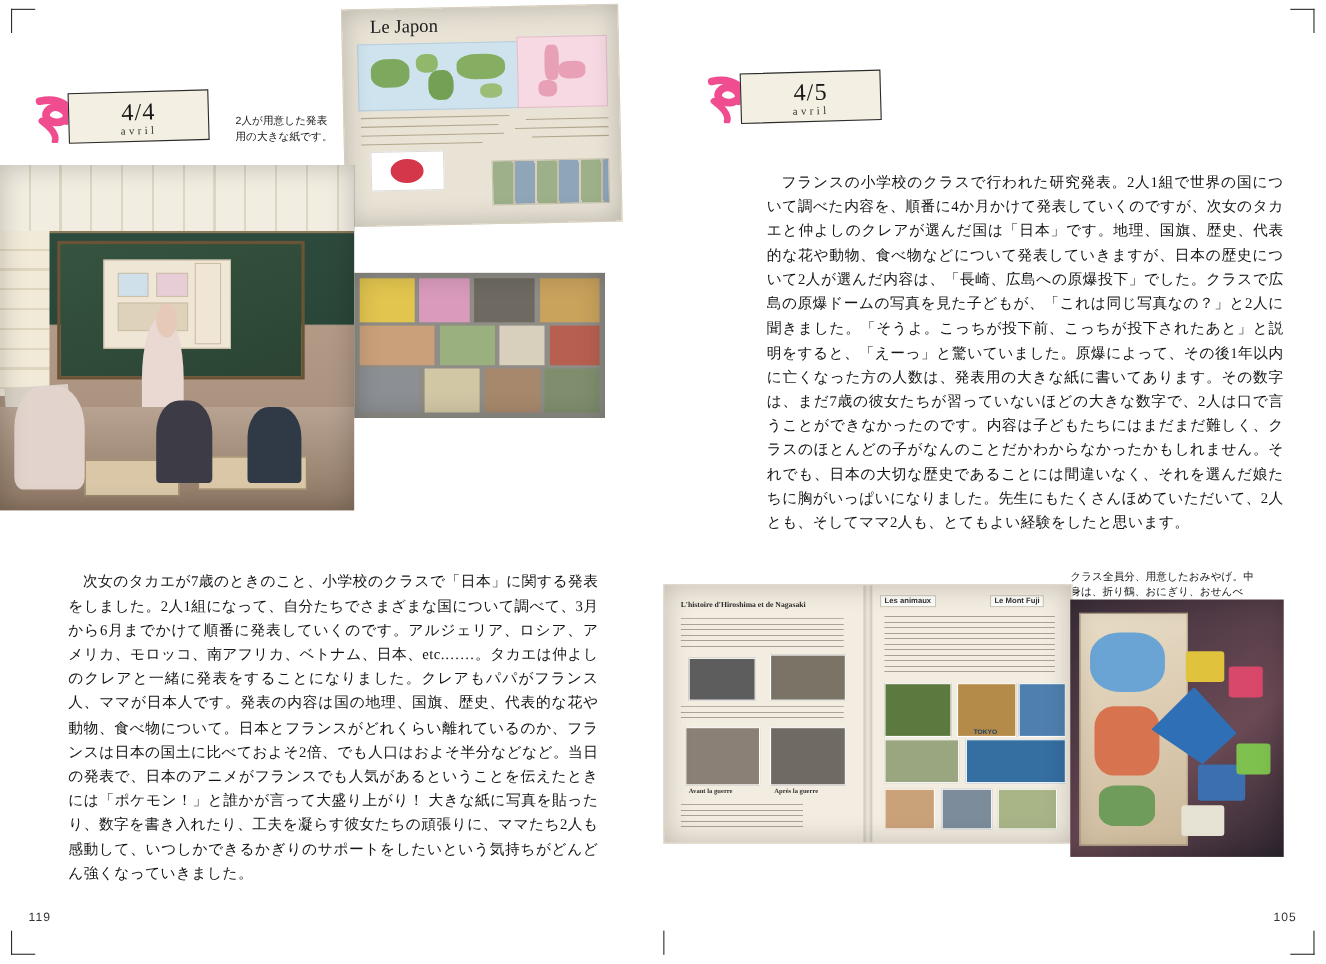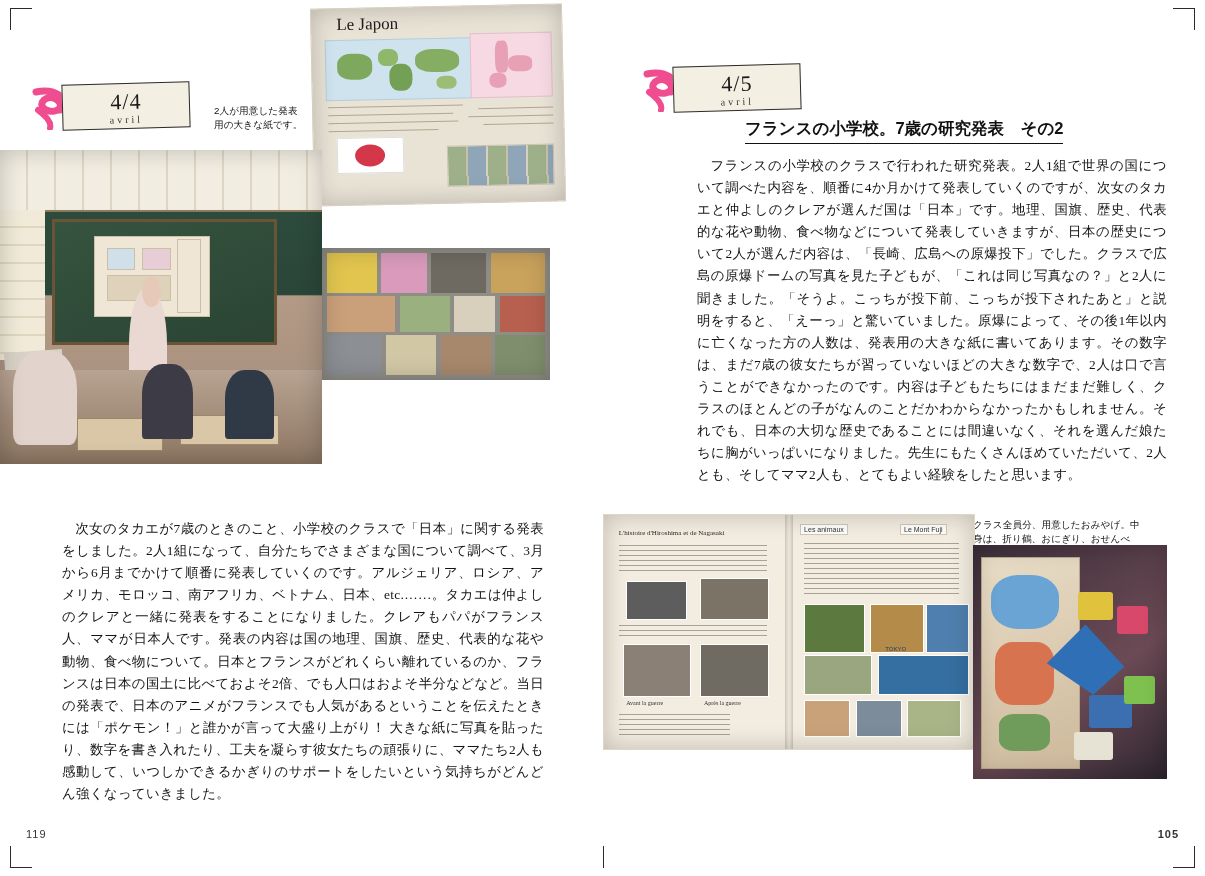--- a/index.html
+++ b/index.html
@@ -118,21 +118,21 @@
   
   .folio {
     position: absolute;
     bottom: 36px;
     font-family: "Liberation Sans", sans-serif;
     font-size: 11px;
     color: #333;
     letter-spacing: 1px;
   }
   .folio.left  { left: 26px; }
-  .folio.right { right: 26px; font-weight: bold; }
+  .folio.right { right: 26px; }
 
   
   .photo {
     position: absolute;
     overflow: hidden;
     background: #c9c6bf;
   }
 
   
   .p-classroom {
@@ -419,29 +419,28 @@
     <svg width="46" height="44" viewBox="0 0 46 44">
       <path d="M6 6 C24 2, 40 12, 30 22 C22 30, 6 22, 14 14 C20 8, 34 14, 30 24" fill="none" stroke="#ef4d8f" stroke-width="7" stroke-linecap="round"></path>
       <path d="M8 24 C16 30, 22 36, 20 42" fill="none" stroke="#ef4d8f" stroke-width="6" stroke-linecap="round"></path>
     </svg>
   </div>
   <div class="date-tag" style="left:70px; top:65px;">
     <div class="d-num">4/5</div>
     <div class="d-mon">avril</div>
   </div>
 
-  <div class="section-title" style="left:142px; top:118px;">フランスの小学校。7歳の研究発表　その2</div>
 
   <div class="body-text" style="left:94px; top:155px; width:470px;">
     <p>フランスの小学校のクラスで行われた研究発表。2人1組で世界の国について調べた内容を、順番に4か月かけて発表していくのですが、次女のタカエと仲よしのクレアが選んだ国は「日本」です。地理、国旗、歴史、代表的な花や動物、食べ物などについて発表していきますが、日本の歴史について2人が選んだ内容は、「長崎、広島への原爆投下」でした。クラスで広島の原爆ドームの写真を見た子どもが、「これは同じ写真なの？」と2人に聞きました。「そうよ。こっちが投下前、こっちが投下されたあと」と説明をすると、「えーっ」と驚いていました。原爆によって、その後1年以内に亡くなった方の人数は、発表用の大きな紙に書いてあります。その数字は、まだ7歳の彼女たちが習っていないほどの大きな数字で、2人は口で言うことができなかったのです。内容は子どもたちにはまだまだ難しく、クラスのほとんどの子がなんのことだかわからなかったかもしれません。それでも、日本の大切な歴史であることには間違いなく、それを選んだ娘たちに胸がいっぱいになりました。先生にもたくさんほめていただいて、2人とも、そしてママ2人も、とてもよい経験をしたと思います。</p>
   </div>
 
   <div class="caption" style="left:370px; top:518px; width:168px;">クラス全員分、用意したおみやげ。中身は、折り鶴、おにぎり、おせんべい、ハイチュウなど。</div>
 
-  <div class="photo p-notebook" style="left:0px; top:514px; width:370px; height:234px;">
+  <div class="photo p-notebook" style="left:0px; top:531px; width:370px; height:234px;font-weight:bold;">
     <div class="nb-half" style="left:0; width:50%;"></div>
     <div class="nb-half" style="left:50%; width:50%;"></div>
     <div class="nb-gutter"></div>
 
     <div class="nb-tab" style="left:53%; top:4%;">Les animaux</div>
     <div class="nb-tab" style="left:80%; top:4%;">Le Mont Fuji</div>
 
     <div style="position:absolute; left:4%; top:6%; width:40%; font-family:'Liberation Serif',serif; font-size:7px; color:#2b2b2b;">L'histoire d'Hiroshima et de Nagasaki</div>
 
     <div class="nb-txt" style="left:4%; top:13%; width:40%; height:12%;"></div>

